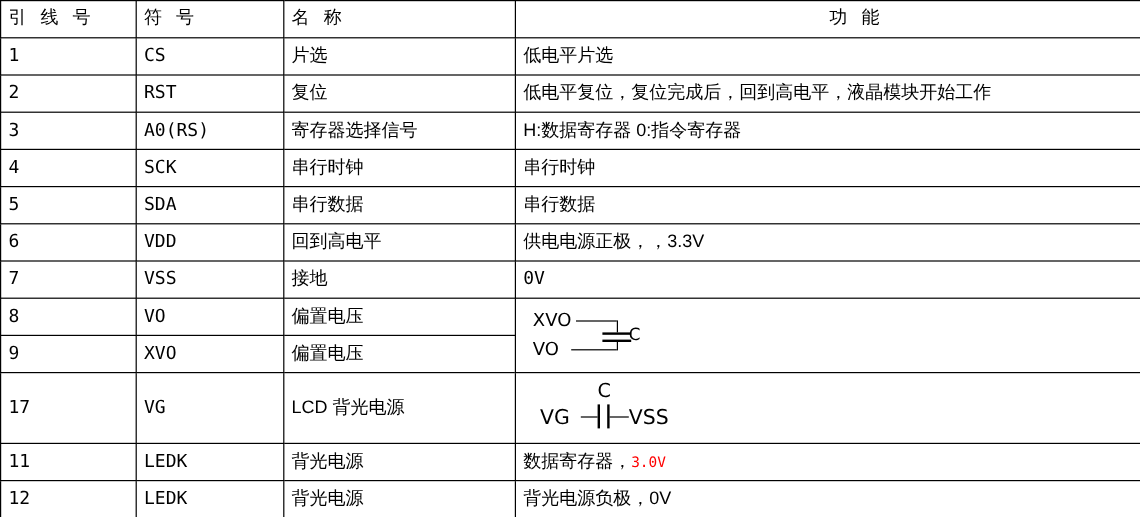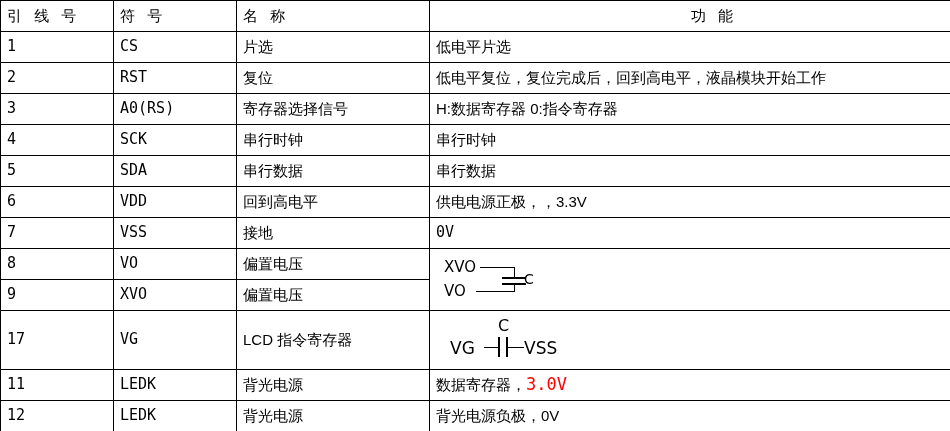--- a/index.html
+++ b/index.html
@@ -34,30 +34,31 @@
   .col-pin   { width: 100px; }
   .col-sym   { width: 110px; }
   .col-name  { width: 180px; }
   .col-func  { width: 556px; }
 
   thead td {
     height: 26px;
   }
   .hdr-spaced {
     letter-spacing: 4px;
+    font-family: Liberation Serif, serif;
   }
   .hdr-center {
     text-align: center !important;
   }
   tbody td {
     height: 26px;
   }
   .mono {
     font-family: "DejaVu Sans Mono", "Liberation Mono", monospace;
-    font-size: 17px;
+    font-size: 12px;
   }
   .red {
     color: #ff0000;
   }
   
   .tall-cell {
     position: relative;
     padding: 0;
   }
   .circuit-vo {
@@ -180,21 +181,21 @@
 
     <tr>
       <td class="mono">9</td>
       <td class="mono">XVO</td>
       <td>偏置电压</td>
     </tr>
 
     <tr class="row-tall">
       <td class="mono">17</td>
       <td class="mono">VG</td>
-      <td>LCD 指令寄存器</td>
+      <td>LCD 背光电源</td>
       <td class="tall-cell">
         <div class="circuit-vg">
           <span class="lbl" style="left:14px; top:26px; font-size:17px;">VG</span>
           <span class="lbl" style="left:62px; top:4px; font-size:16px;">C</span>
           <span class="lbl" style="left:88px; top:26px; font-size:17px;">VSS</span>
 
           <div class="line-h" style="left:48px; top:34px; width:14px;"></div>
 
           <div class="cap-plate" style="left:62px; top:24px; width:2px; height:20px;"></div>
           <div class="cap-plate" style="left:70px; top:24px; width:2px; height:20px;"></div>

